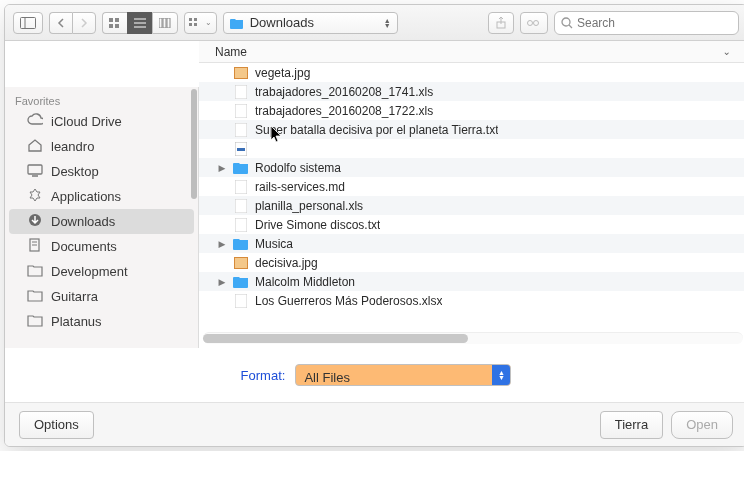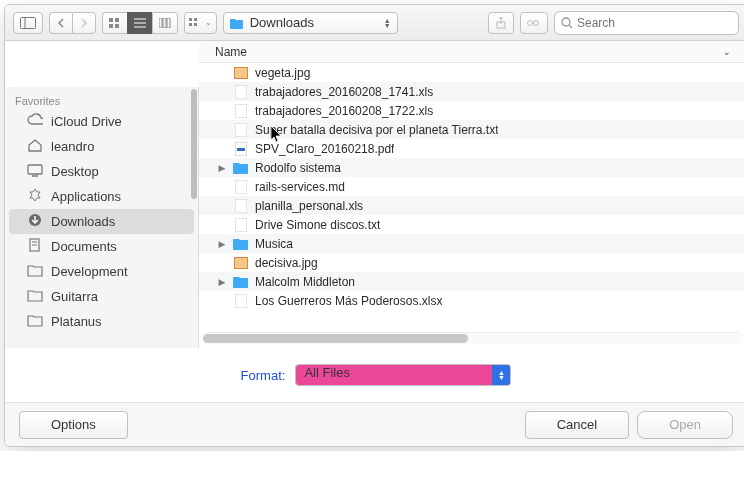--- a/index.html
+++ b/index.html
@@ -33,24 +33,24 @@
 .filelist { flex: 1; overflow-y: auto; position: relative; }
 .row { display: flex; align-items: center; height: 19px; padding-left: 18px; gap: 6px; font-size: 12px; color: #2a2a2a; }
 .row.alt { background: #f4f6f8; }
 .row .disclosure { width: 10px; display: inline-flex; justify-content:center; font-size: 9px; color: #7a7a7a; }
 .row .ficon { width: 16px; height: 14px; display: inline-flex; align-items:center; justify-content:center; }
 .row .fname { white-space: nowrap; overflow: hidden; text-overflow: ellipsis; }
 .hscroll { height: 12px; background:#fafafa; border-top:1px solid #eee; position:relative; margin: 0 4px 4px 4px; border-radius:6px;}
 .hscroll-thumb { position:absolute; left:0; top:1px; height:9px; width:265px; background:#c8c8c8; border-radius:5px;}
 .format-bar { height: 54px; display: flex; align-items: center; justify-content: center; gap: 10px; border-top: 0px solid #e0e0e0; }
 .format-bar label { font-size: 13px; color: #1d4ed8; }
-.format-select { display: inline-flex; align-items:flex-start; height: 22px; border: 1px solid #c0c0c0; border-radius: 4px; background: #ec4899; padding: 0 0 0 8px; min-width: 216px; justify-content: space-between; overflow:hidden; }
+.format-select { display: inline-flex; align-items:flex-end; height: 22px; border: 1px solid #c0c0c0; border-radius: 4px; background: #fdba74; padding: 0 0 0 8px; min-width: 216px; justify-content: space-between; overflow:hidden; }
 .format-select .end { width: 18px; height: 100%; background: #2f72e4; display:flex; flex-direction:column; align-items:center; justify-content:center; color:#fff; font-size:7px; line-height:5px;}
 .footer { height: 44px; border-top: 1px solid #e2e2e2; background: #f6f6f6; display: flex; align-items: center; padding: 0 14px; gap: 8px; }
-.btn { height: 28px; border: 1px solid #c0c0c0; border-radius: 4px; background: linear-gradient(#fff,#f2f2f2); padding: 0 31px; display:inline-flex; align-items:center; font-size: 13px; color:#333; }
+.btn { height: 28px; border: 1px solid #c0c0c0; border-radius: 4px; background: linear-gradient(#fff,#f2f2f2); padding: 0 14px; display:inline-flex; align-items:center; font-size: 13px; color:#333; }
 .btn.disabled { color: #aaa; border-radius: 8px; }
 .cursor { position:absolute; width:14px; height:18px; pointer-events:none; }
 </style>
 </head>
 <body>
 
 <div class="window">
 
   <div class="toolbar">
     <div class="tbtn">
@@ -246,21 +246,20 @@
             <span class="fname">Super batalla decisiva por el planeta Tierra.txt</span>
           </div>
           <div class="row">
             <span class="disclosure"></span>
             <span class="ficon">
               <svg width="12" height="14" viewBox="0 0 12 14">
                 <rect width="12" height="14" fill="#fff" stroke="#bbb"></rect>
                 <rect x="2" y="6" width="8" height="3" fill="#3a6fb7"></rect>
               </svg>
             </span>
-            <span class="fname">SPV_Claro_20160218.pdf</span>
           </div>
           <div class="row alt">
             <span class="disclosure">▶</span>
             <span class="ficon">
               <svg width="16" height="12" viewBox="0 0 16 12">
                 <path d="M1 1h5l1 1h8v9a1 1 0 01-1 1H1a1 1 0 01-1-1V2a1 1 0 011-1z" fill="#3fa9f5"></path>
               </svg>
             </span>
             <span class="fname">Rodolfo sistema</span>
           </div>
@@ -345,21 +344,21 @@
         </span>
     </div>
   </div>
 
   <div class="footer">
     <div class="btn">
         <span>Options</span>
       </div>
     <span class="spacer-flex"></span>
     <div class="btn">
-        <span>Cancel</span>
+        <span>Tierra</span>
       </div>
     <div class="btn disabled">
         <span>Open</span>
       </div>
   </div>
 
   <svg class="cursor" style="left:265px; top:121px;" viewBox="0 0 12 18">
       <path d="M0 0l0 14 3-3 2 5 2-1-2-5 5 0z" fill="#000" stroke="#fff" stroke-width="0.8"></path>
     </svg>
 </div>

